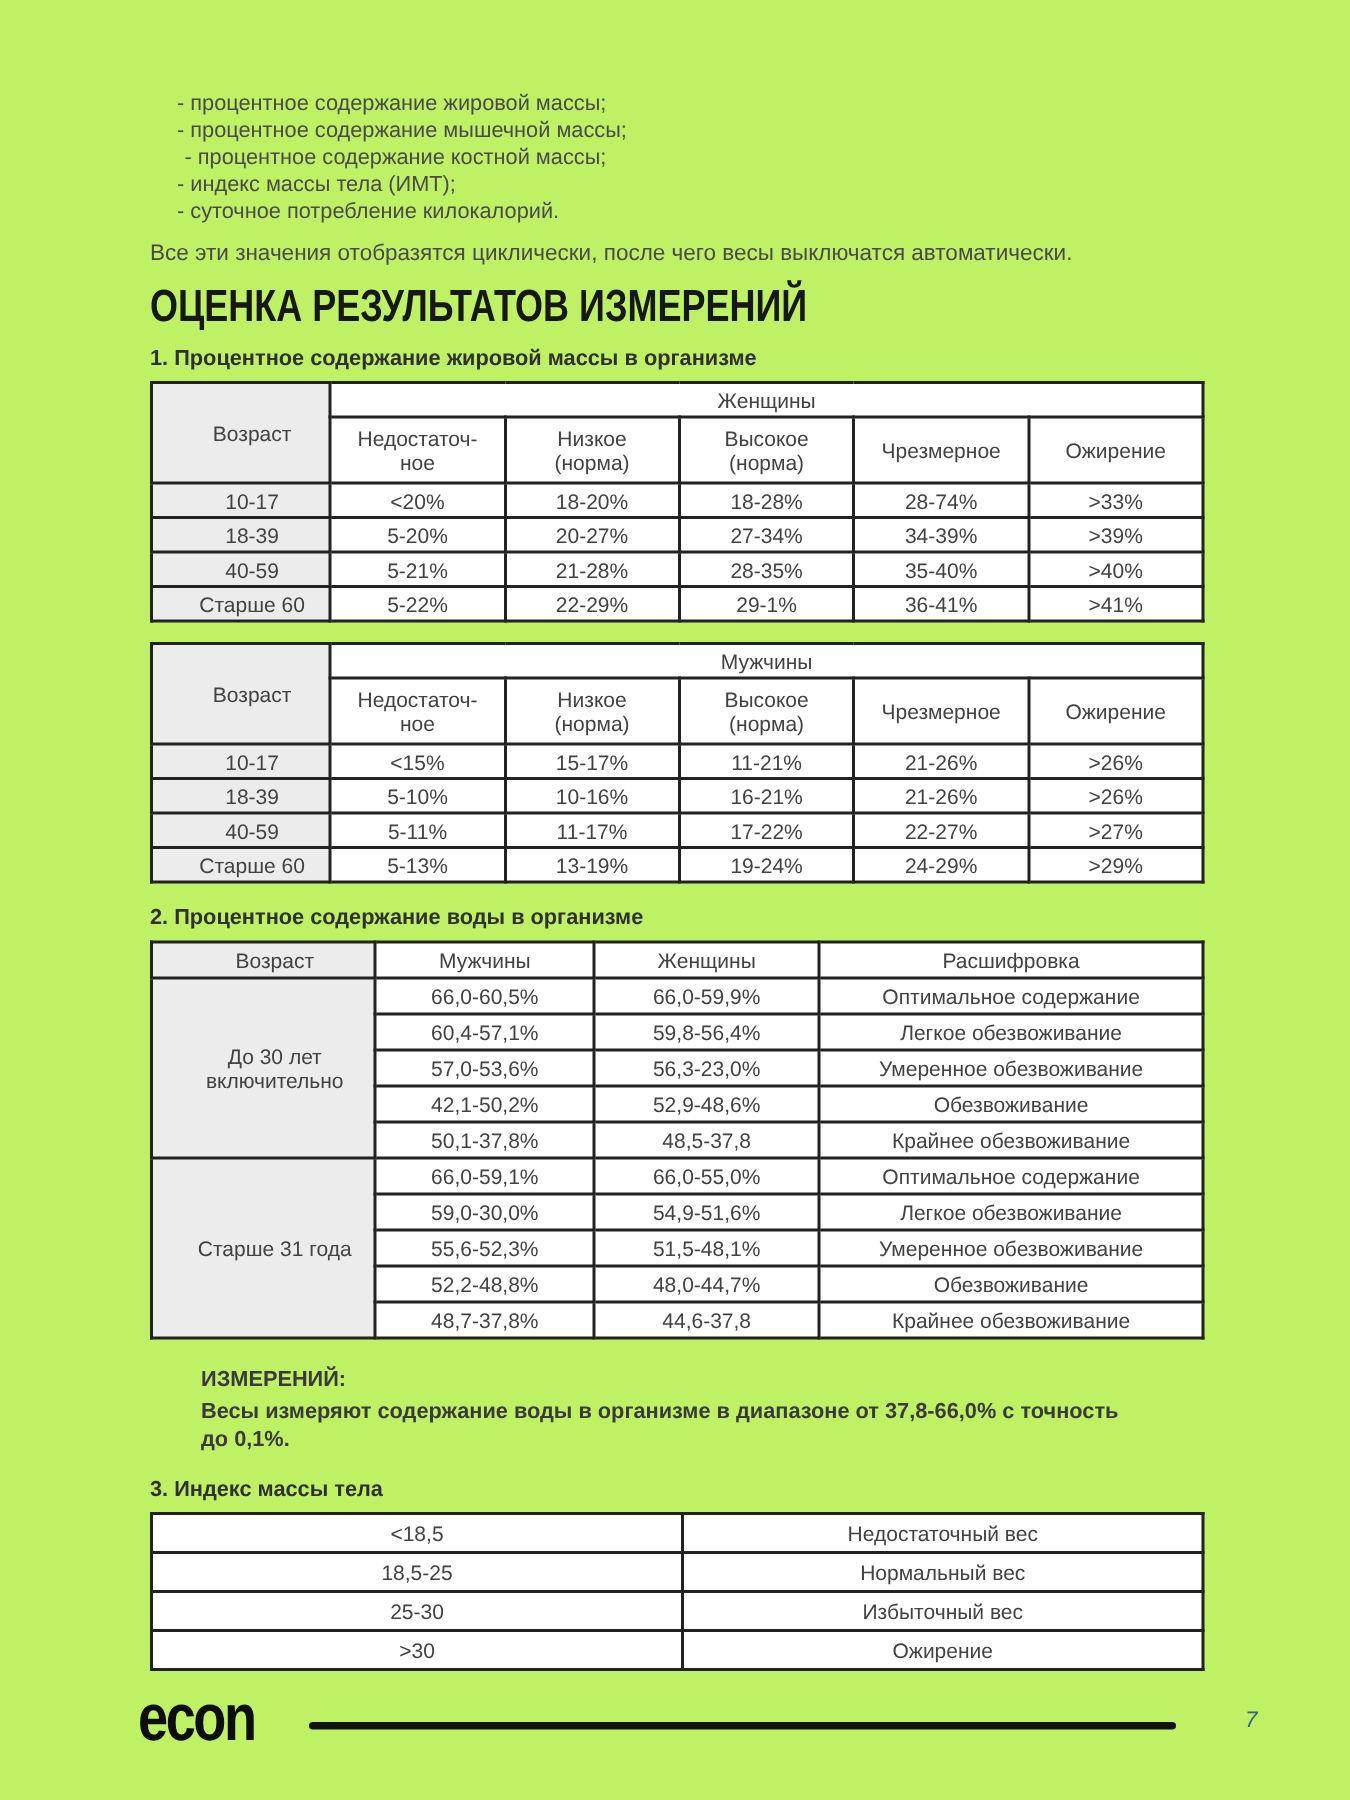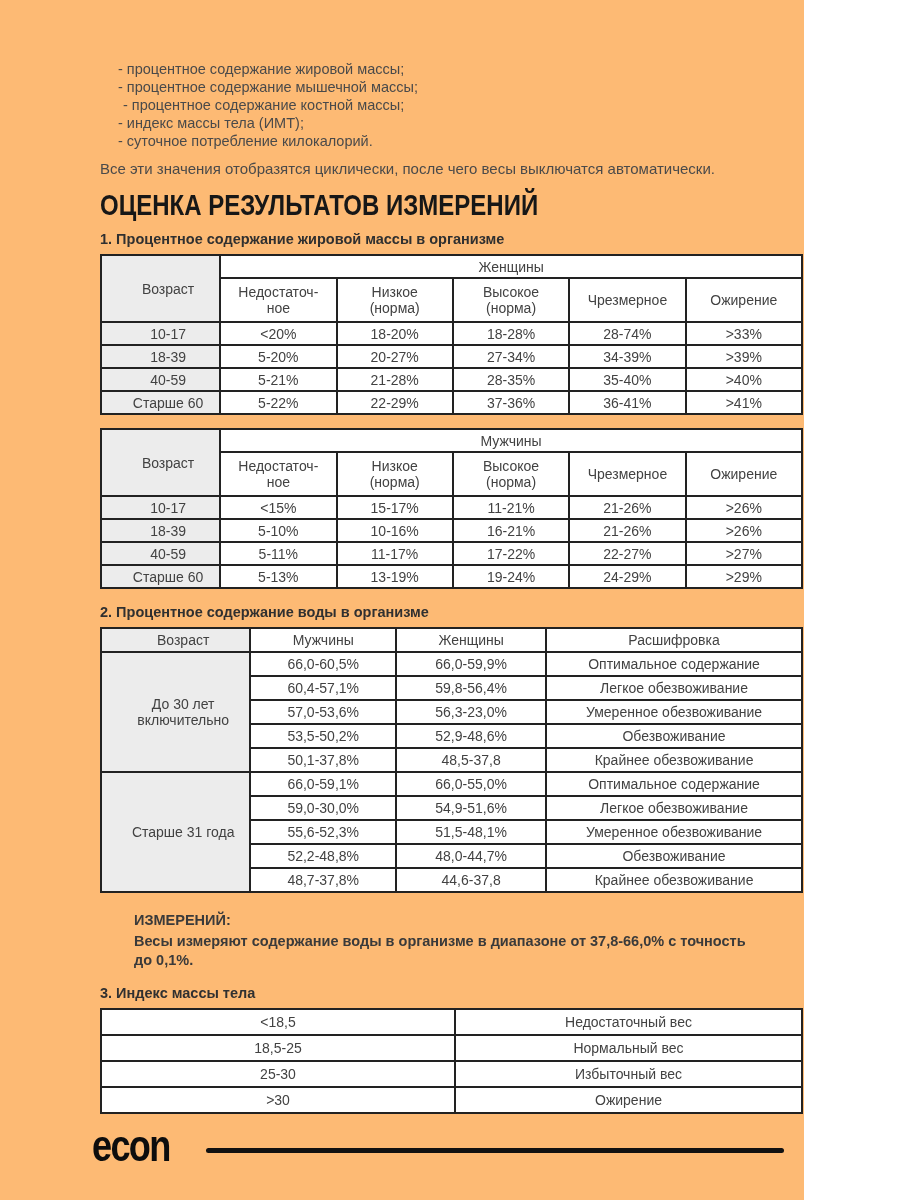--- a/index.html
+++ b/index.html
@@ -1,20 +1,20 @@
 <!DOCTYPE html>
 <html><head>
 <meta charset="utf-8">
 <style>
   html, body { margin: 0; padding: 0; background: #ffffff; }
   .page {
     position: relative;
-    width: 804px;
+    width: 900px;
     height: 1200px;
-    background: #fdba74;
+    background: #bef264;
     font-family: "Liberation Sans", sans-serif;
     color: #474747;
     overflow: hidden;
   }
   .content {
     position: absolute;
     left: 100px;
     top: 60px;
     width: 703px;
   }
@@ -176,21 +176,21 @@
             <td>5-21%</td>
             <td>21-28%</td>
             <td>28-35%</td>
             <td>35-40%</td>
             <td>&gt;40%</td>
           </tr>
           <tr>
             <td class="age-col">Старше 60</td>
             <td>5-22%</td>
             <td>22-29%</td>
-            <td>37-36%</td>
+            <td>29-1%</td>
             <td>36-41%</td>
             <td>&gt;41%</td>
           </tr>
         </tbody>
     </table>
 
     <table class="t fat">
       <colgroup>
         <col style="width:17%">
           <col style="width:16.6%">
@@ -278,21 +278,21 @@
           <td>60,4-57,1%</td>
           <td>59,8-56,4%</td>
           <td>Легкое обезвоживание</td>
         </tr>
         <tr>
           <td>57,0-53,6%</td>
           <td>56,3-23,0%</td>
           <td>Умеренное обезвоживание</td>
         </tr>
         <tr>
-          <td>53,5-50,2%</td>
+          <td>42,1-50,2%</td>
           <td>52,9-48,6%</td>
           <td>Обезвоживание</td>
         </tr>
         <tr>
           <td>50,1-37,8%</td>
           <td>48,5-37,8</td>
           <td>Крайнее обезвоживание</td>
         </tr>
         <tr>
           <td class="age-col" rowspan="5">Старше 31 года</td>

